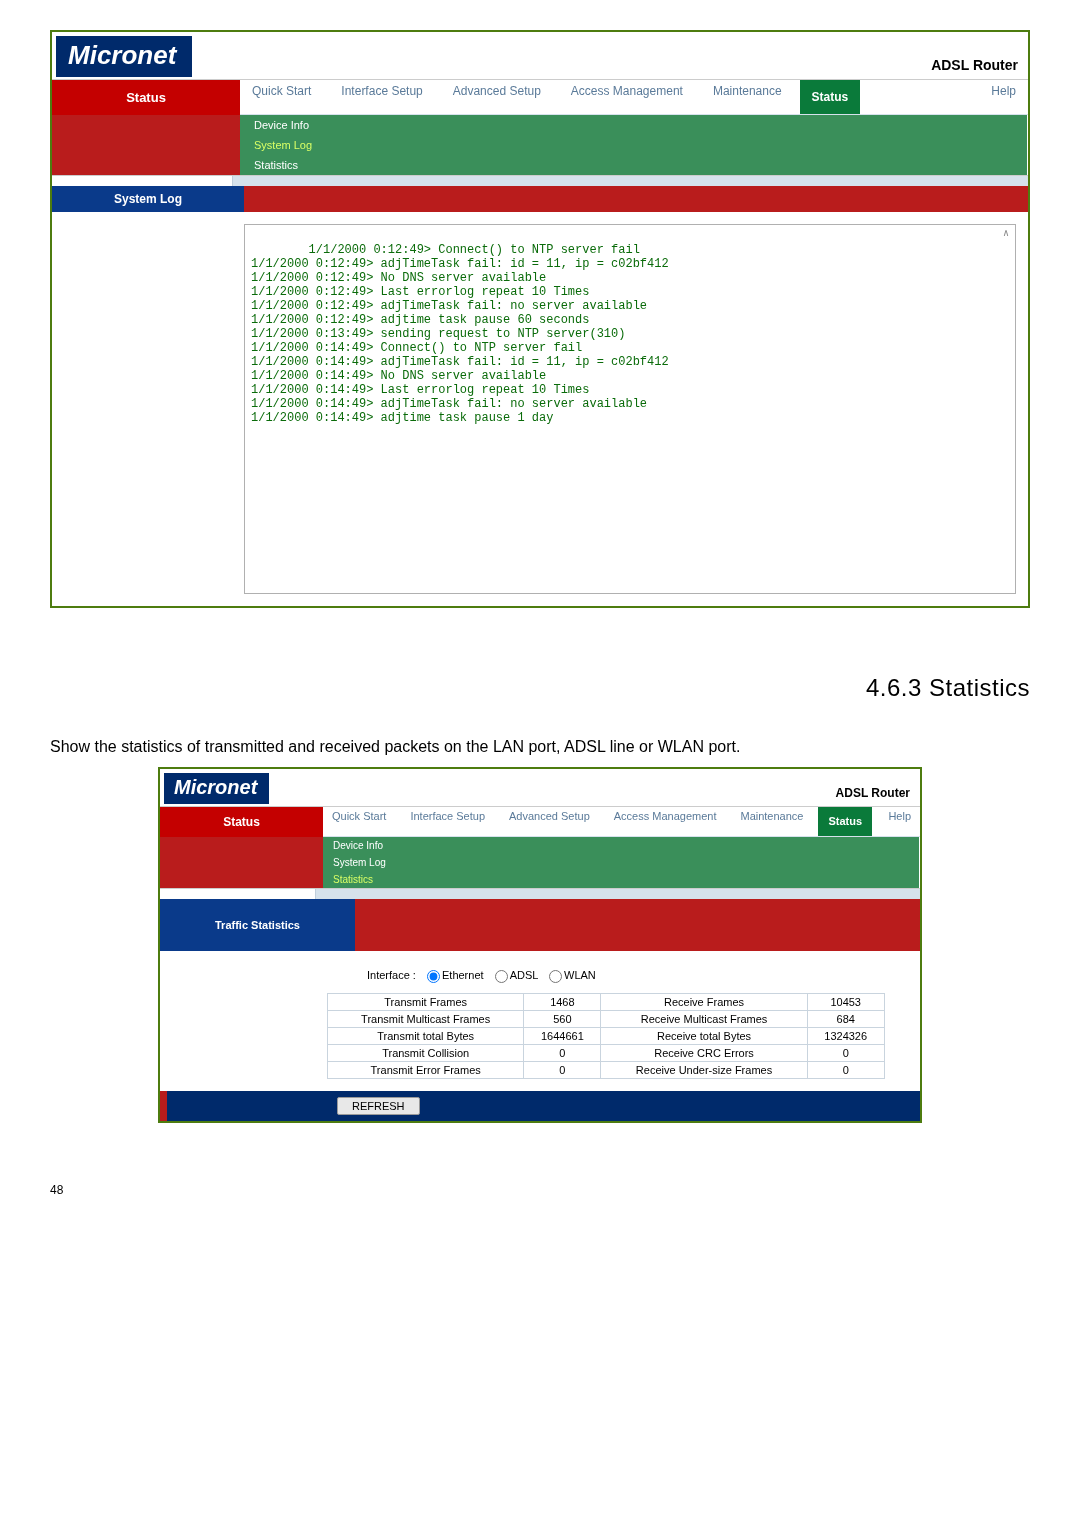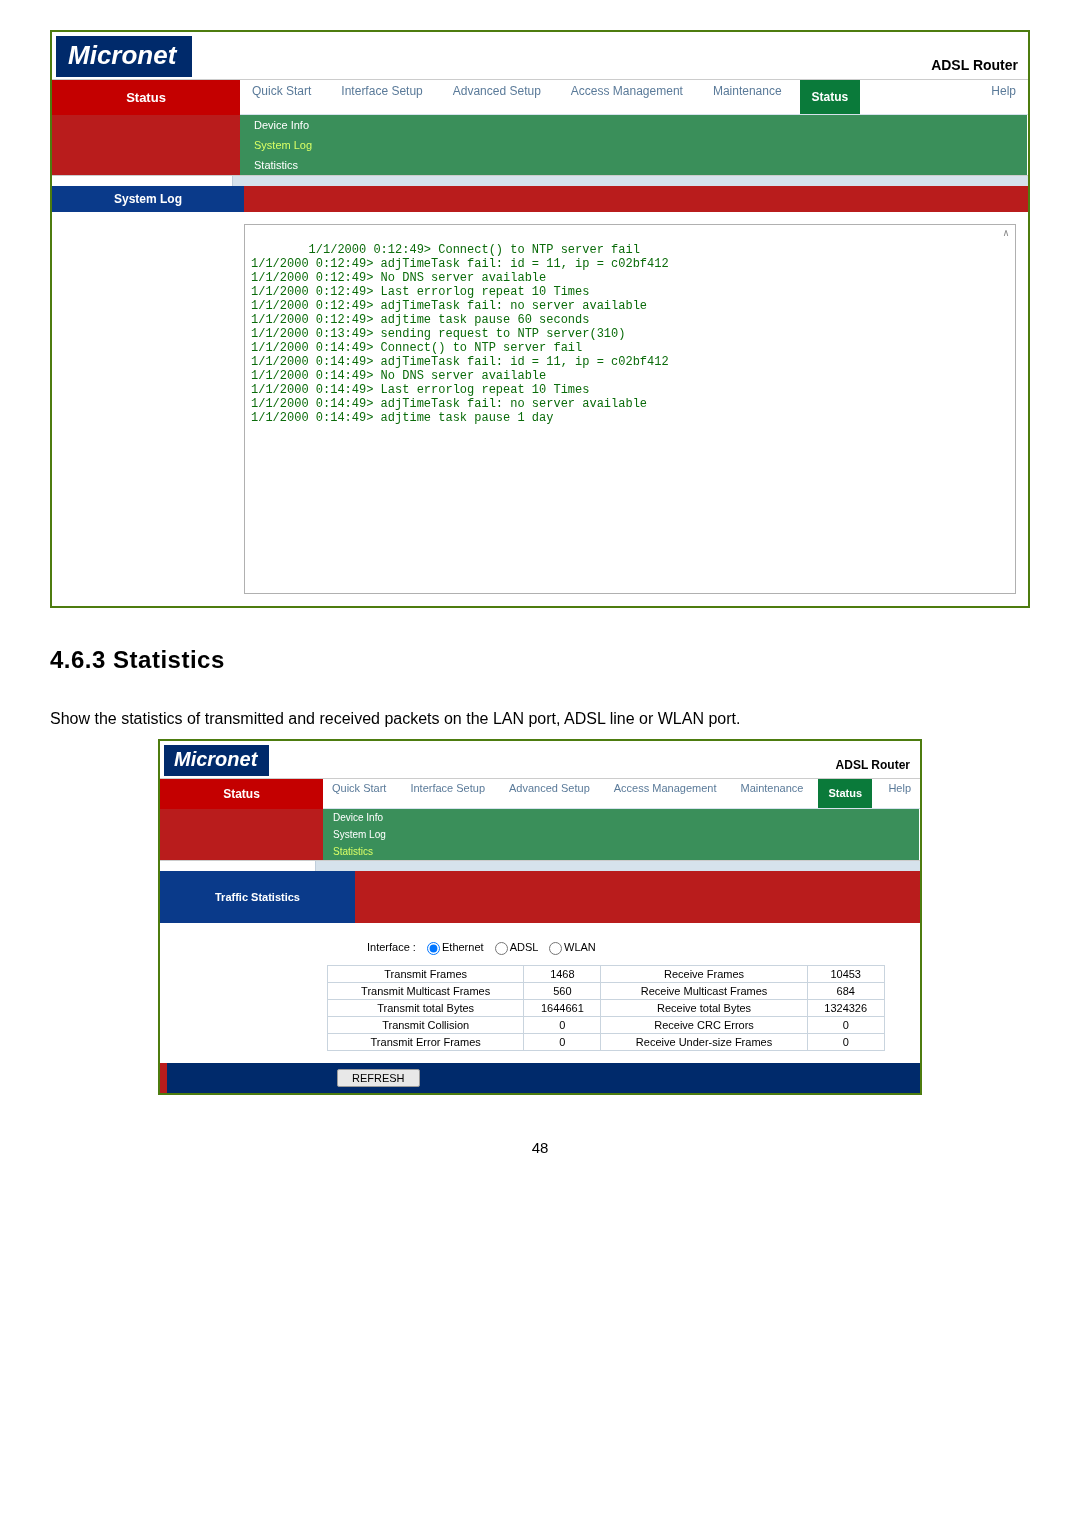--- a/index.html
+++ b/index.html
@@ -161,24 +161,24 @@
     top: 2px;
     width: 14px;
     height: 14px;
     color: #8a8a8a;
     font-size: 10px;
     text-align: center;
   }
 
   
   h2.section {
-    text-align: left;
+    text-align: right;
     font-size: 24px;
-    font-weight: bold;
-    margin: 38px 0 30px;
+    font-weight: normal;
+    margin: 66px 0 30px;
     letter-spacing: 0.5px;
   }
   p.body-text {
     font-size: 16px;
     line-height: 1.9;
     margin: 0 0 4px 0;
   }
 
   
   .stats-area {
@@ -220,23 +220,23 @@
   .small .refresh-bar { padding-left: 170px; }
   .refresh-bar button {
     font-size: 11px;
     padding: 2px 14px;
     background: #e8e8e8;
     border: 1px solid #9a9a9a;
     border-radius: 2px;
   }
 
   .page-num {
-    text-align: center;
-    font-size: 15px;
-    margin-top: 44px;
+    text-align: left;
+    font-size: 12px;
+    margin-top: 60px;
   }
 </style>
 </head>
 <body>
 
 <div class="screenshot">
   <div class="brand-bar">
     <span class="brand-box">Micronet</span>
     <span class="brand-sub">ADSL Router</span>
   </div>

